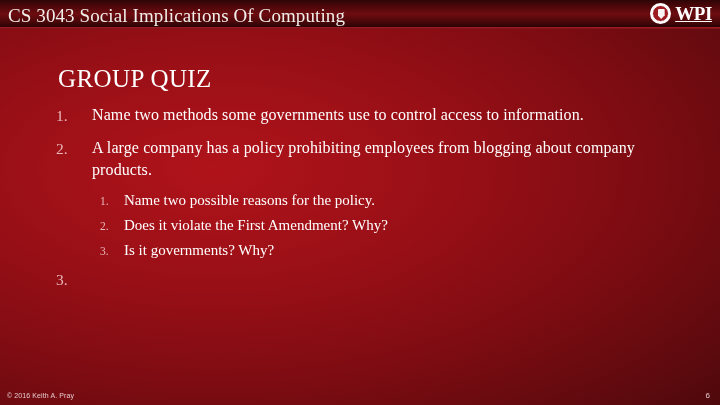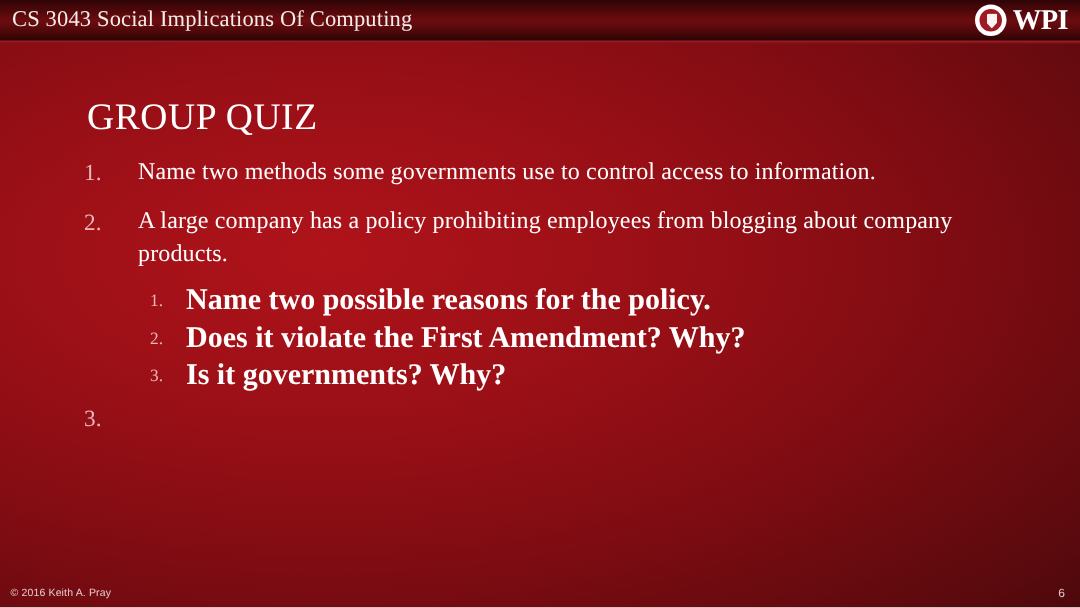--- a/index.html
+++ b/index.html
@@ -35,21 +35,21 @@
     left: 0; right: 0; bottom: 0;
     height: 1px;
     background: #9c1b22;
   }
   .header-title {
     position: absolute;
     left: 8px;
     top: 5px;
     color: #f2eeea;
     font-family: "Liberation Serif", serif;
-    font-size: 15px;
+    font-size: 19px;
     letter-spacing: 0.1px;
     white-space: nowrap;
   }
   
   .logo-group {
     position: absolute;
     right: 8px;
     top: 3px;
     display: flex;
     align-items: center;
@@ -84,20 +84,21 @@
     opacity: 0.95;
     clip-path: polygon(0% 0%, 100% 0%, 100% 62%, 50% 100%, 0% 62%);
   }
   .logo-text {
     color: #ffffff;
     font-family: "Liberation Serif", serif;
     font-weight: bold;
     font-size: 19px;
     letter-spacing: -0.4px;
     line-height: 1;
+    text-decoration: underline;
   }
   
   .slide-title {
     position: absolute;
     left: 58px;
     top: 45px;
     color: #ffffff;
     font-family: "Liberation Serif", serif;
     font-size: 25px;
     letter-spacing: 0.4px;
@@ -146,23 +147,22 @@
     flex: 0 0 24px;
     color: #e8b9bc;
     font-family: "Liberation Serif", serif;
     font-size: 11.5px;
     line-height: 18px;
     padding-top: 1px;
   }
   .l2-text {
     color: #ffffff;
     font-family: "Liberation Serif", serif;
-    font-size: 20px;
+    font-size: 15px;
     line-height: 18px;
-    font-weight: bold;
   }
   
   .footer-copyright {
     position: absolute;
     left: 7px;
     bottom: 6px;
     color: #e6c9cb;
     font-family: "Liberation Sans", sans-serif;
     font-size: 7px;
     letter-spacing: 0.1px;

